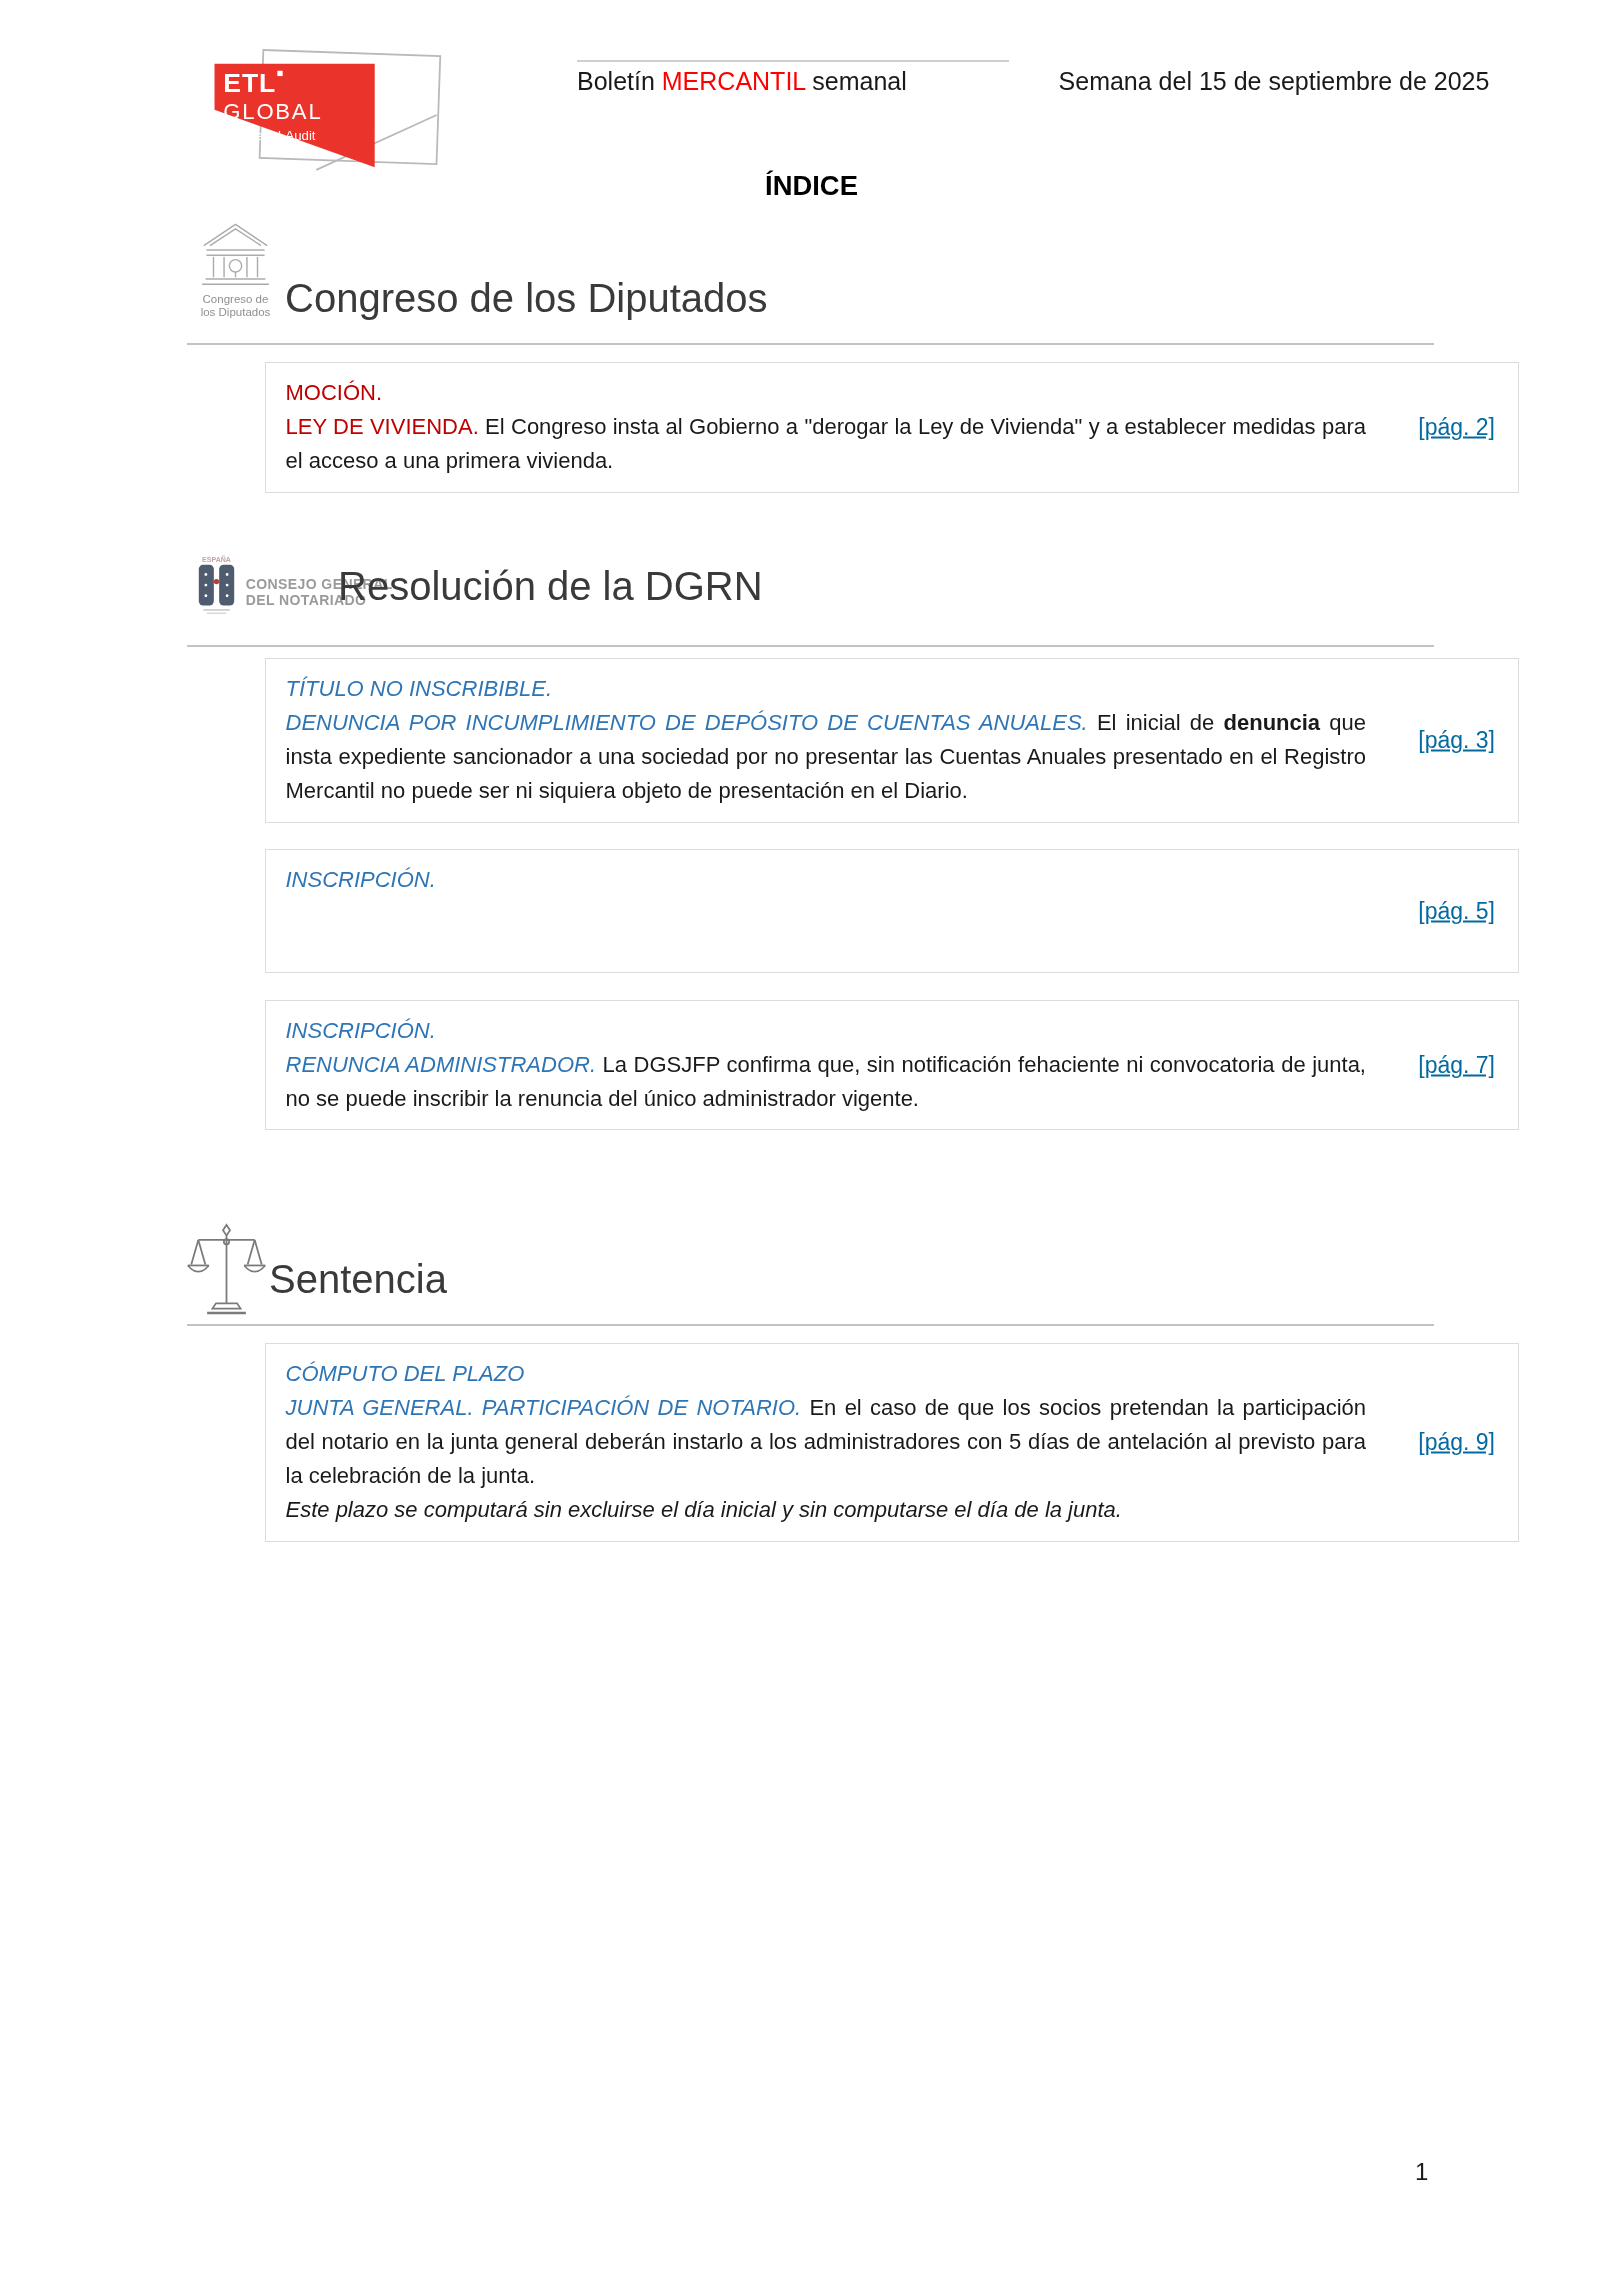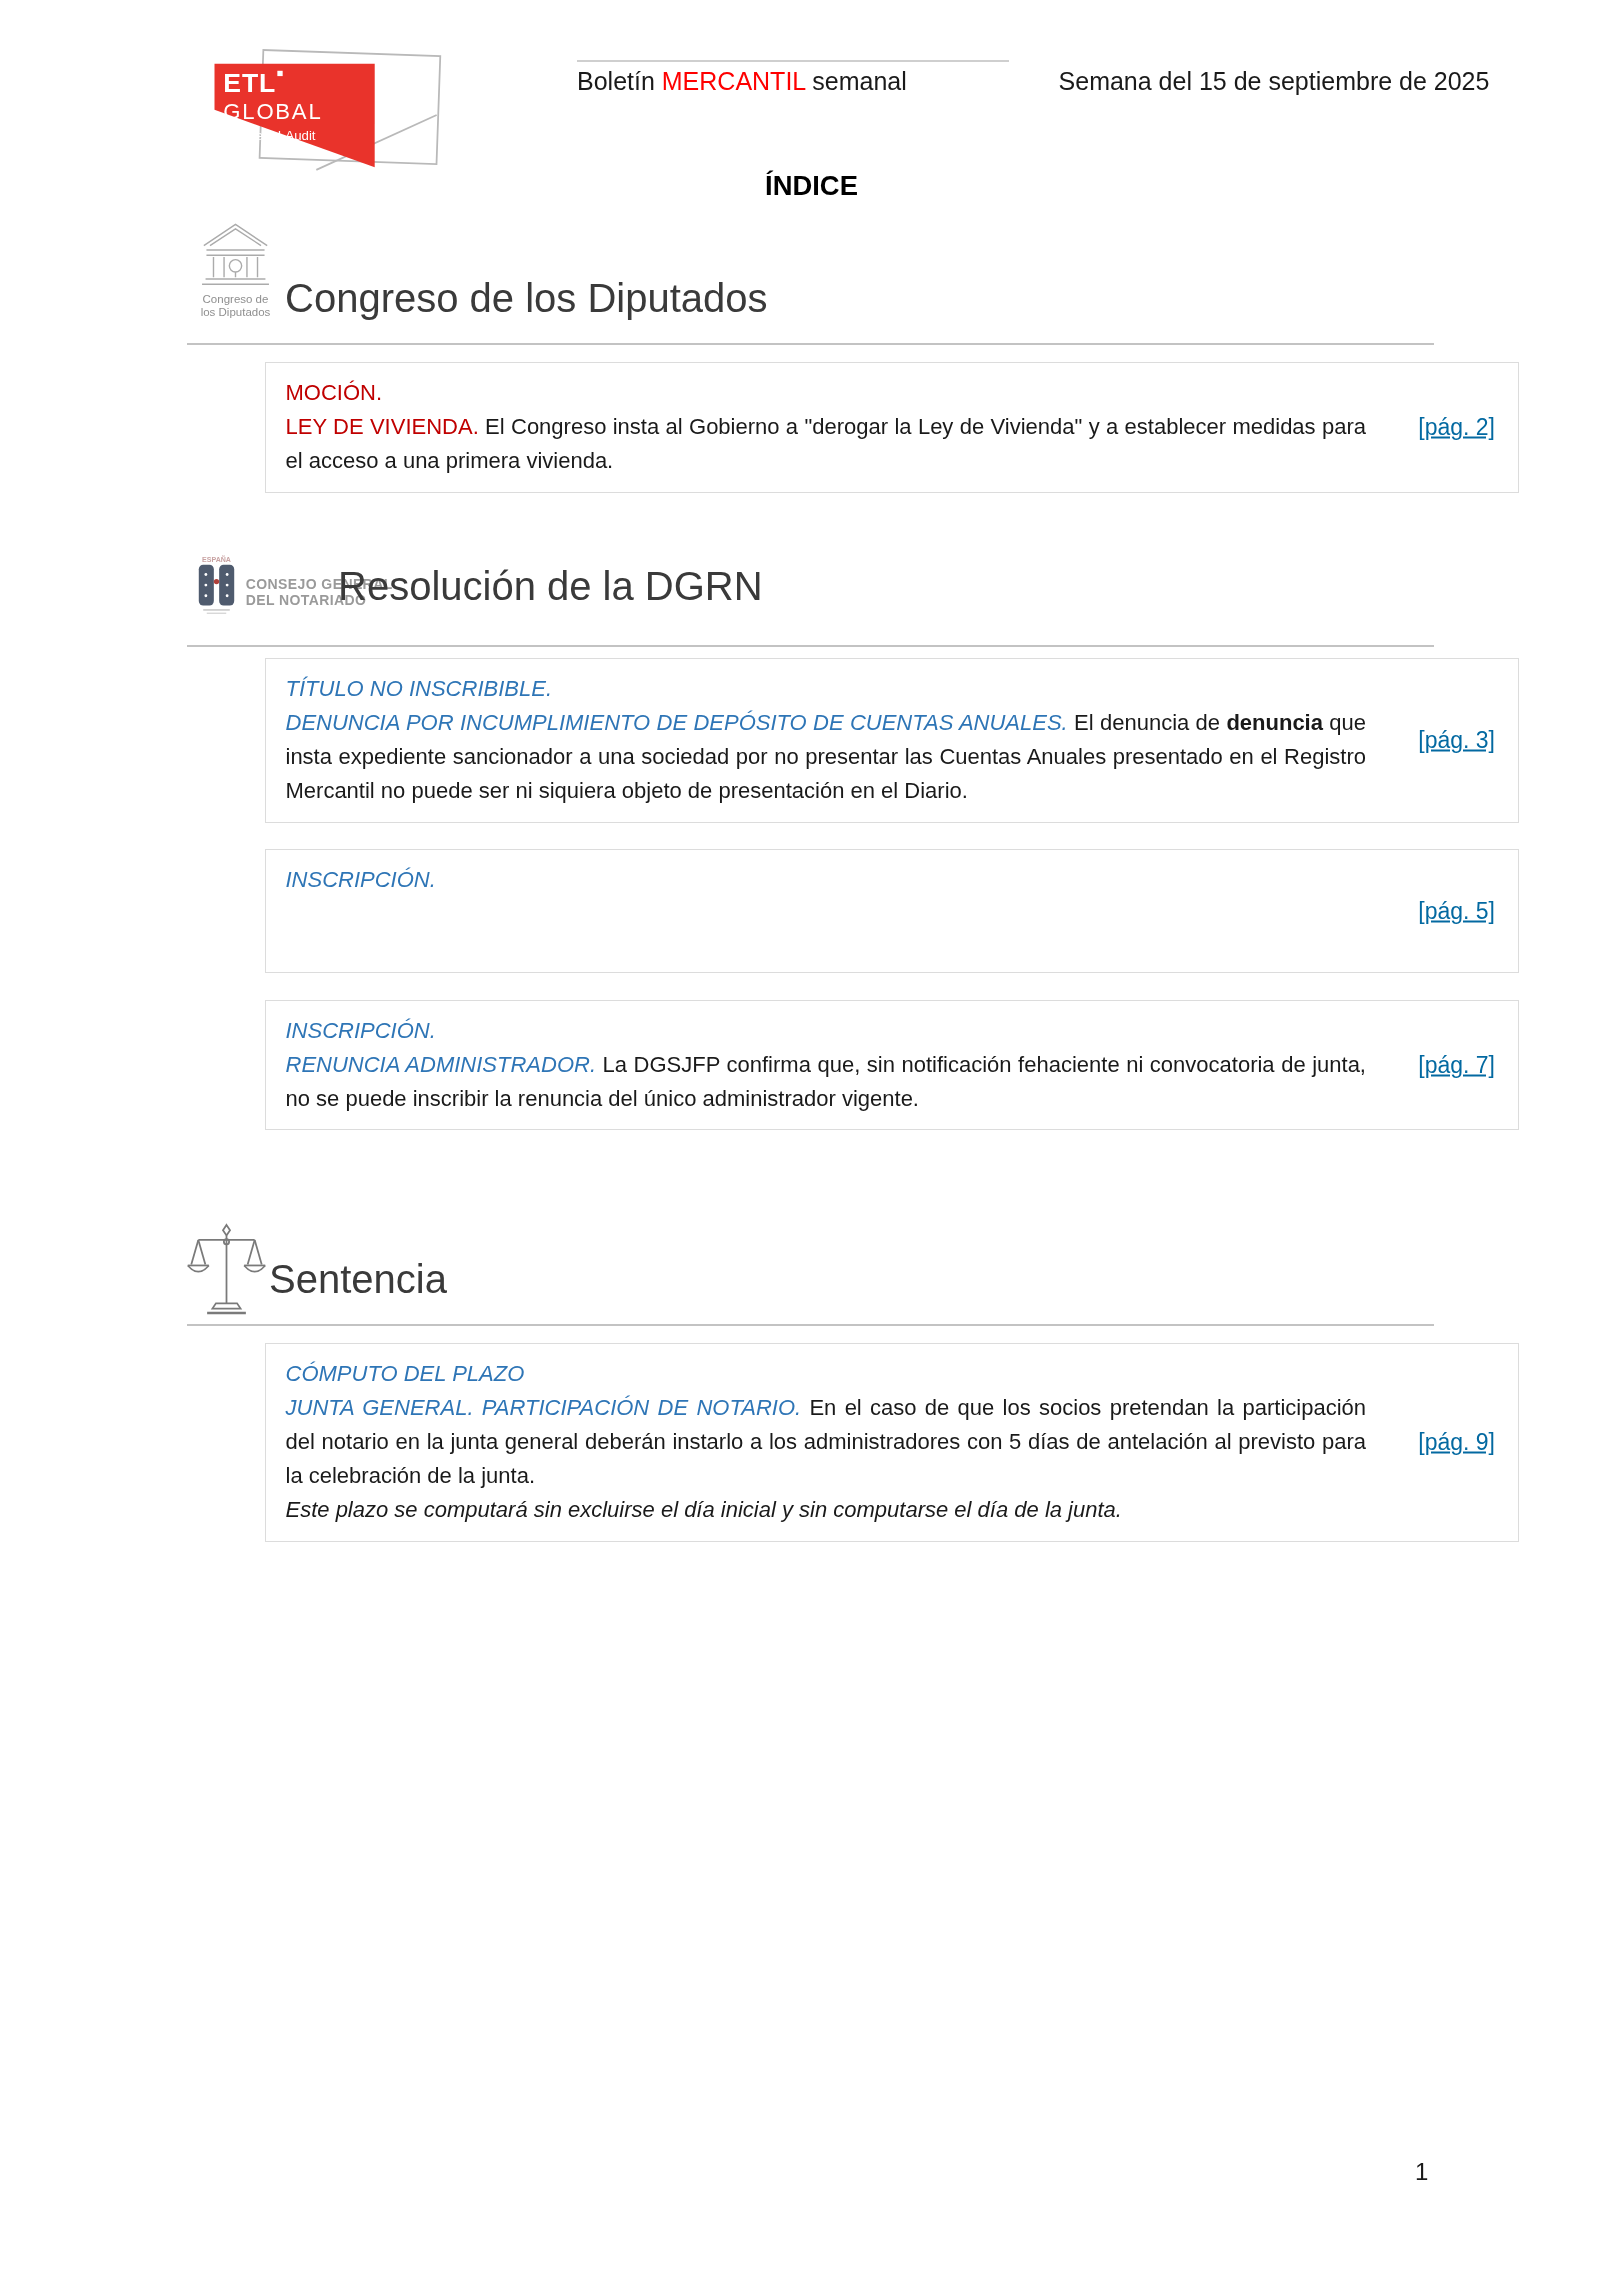--- a/index.html
+++ b/index.html
@@ -126,21 +126,21 @@
       <div>CONSEJO GENERAL</div>
       <div>DEL NOTARIADO</div>
     </div>
   </div>
   <div id="sec2-title" class="section-title">Resolución de la DGRN</div>
   <div class="rule r2"></div>
   <div class="entries" id="entries-1">
       <div class="entry accent-blue">
         <div class="entry-text">
           <div class="kicker">TÍTULO NO INSCRIBIBLE.</div>
-          <div class="entry-body"><span class="headline">DENUNCIA POR INCUMPLIMIENTO DE DEPÓSITO DE CUENTAS ANUALES. </span><span>El denuncia de </span><span class="b">denuncia</span><span> que insta expediente sancionador a una sociedad por no presentar las Cuentas Anuales presentado en el Registro Mercantil no puede ser ni siquiera objeto de presentación en el Diario.</span></div>
+          <div class="entry-body"><span class="headline">DENUNCIA POR INCUMPLIMIENTO DE DEPÓSITO DE CUENTAS ANUALES. </span><span>El inicial de </span><span class="b">denuncia</span><span> que insta expediente sancionador a una sociedad por no presentar las Cuentas Anuales presentado en el Registro Mercantil no puede ser ni siquiera objeto de presentación en el Diario.</span></div>
         </div>
         <a class="page-link" href="#">[pág. 3]</a>
       </div>
       <div class="entry accent-blue">
         <div class="entry-text">
           <div class="kicker">INSCRIPCIÓN.</div>
         </div>
         <a class="page-link" href="#">[pág. 5]</a>
       </div>
       <div class="entry accent-blue">

